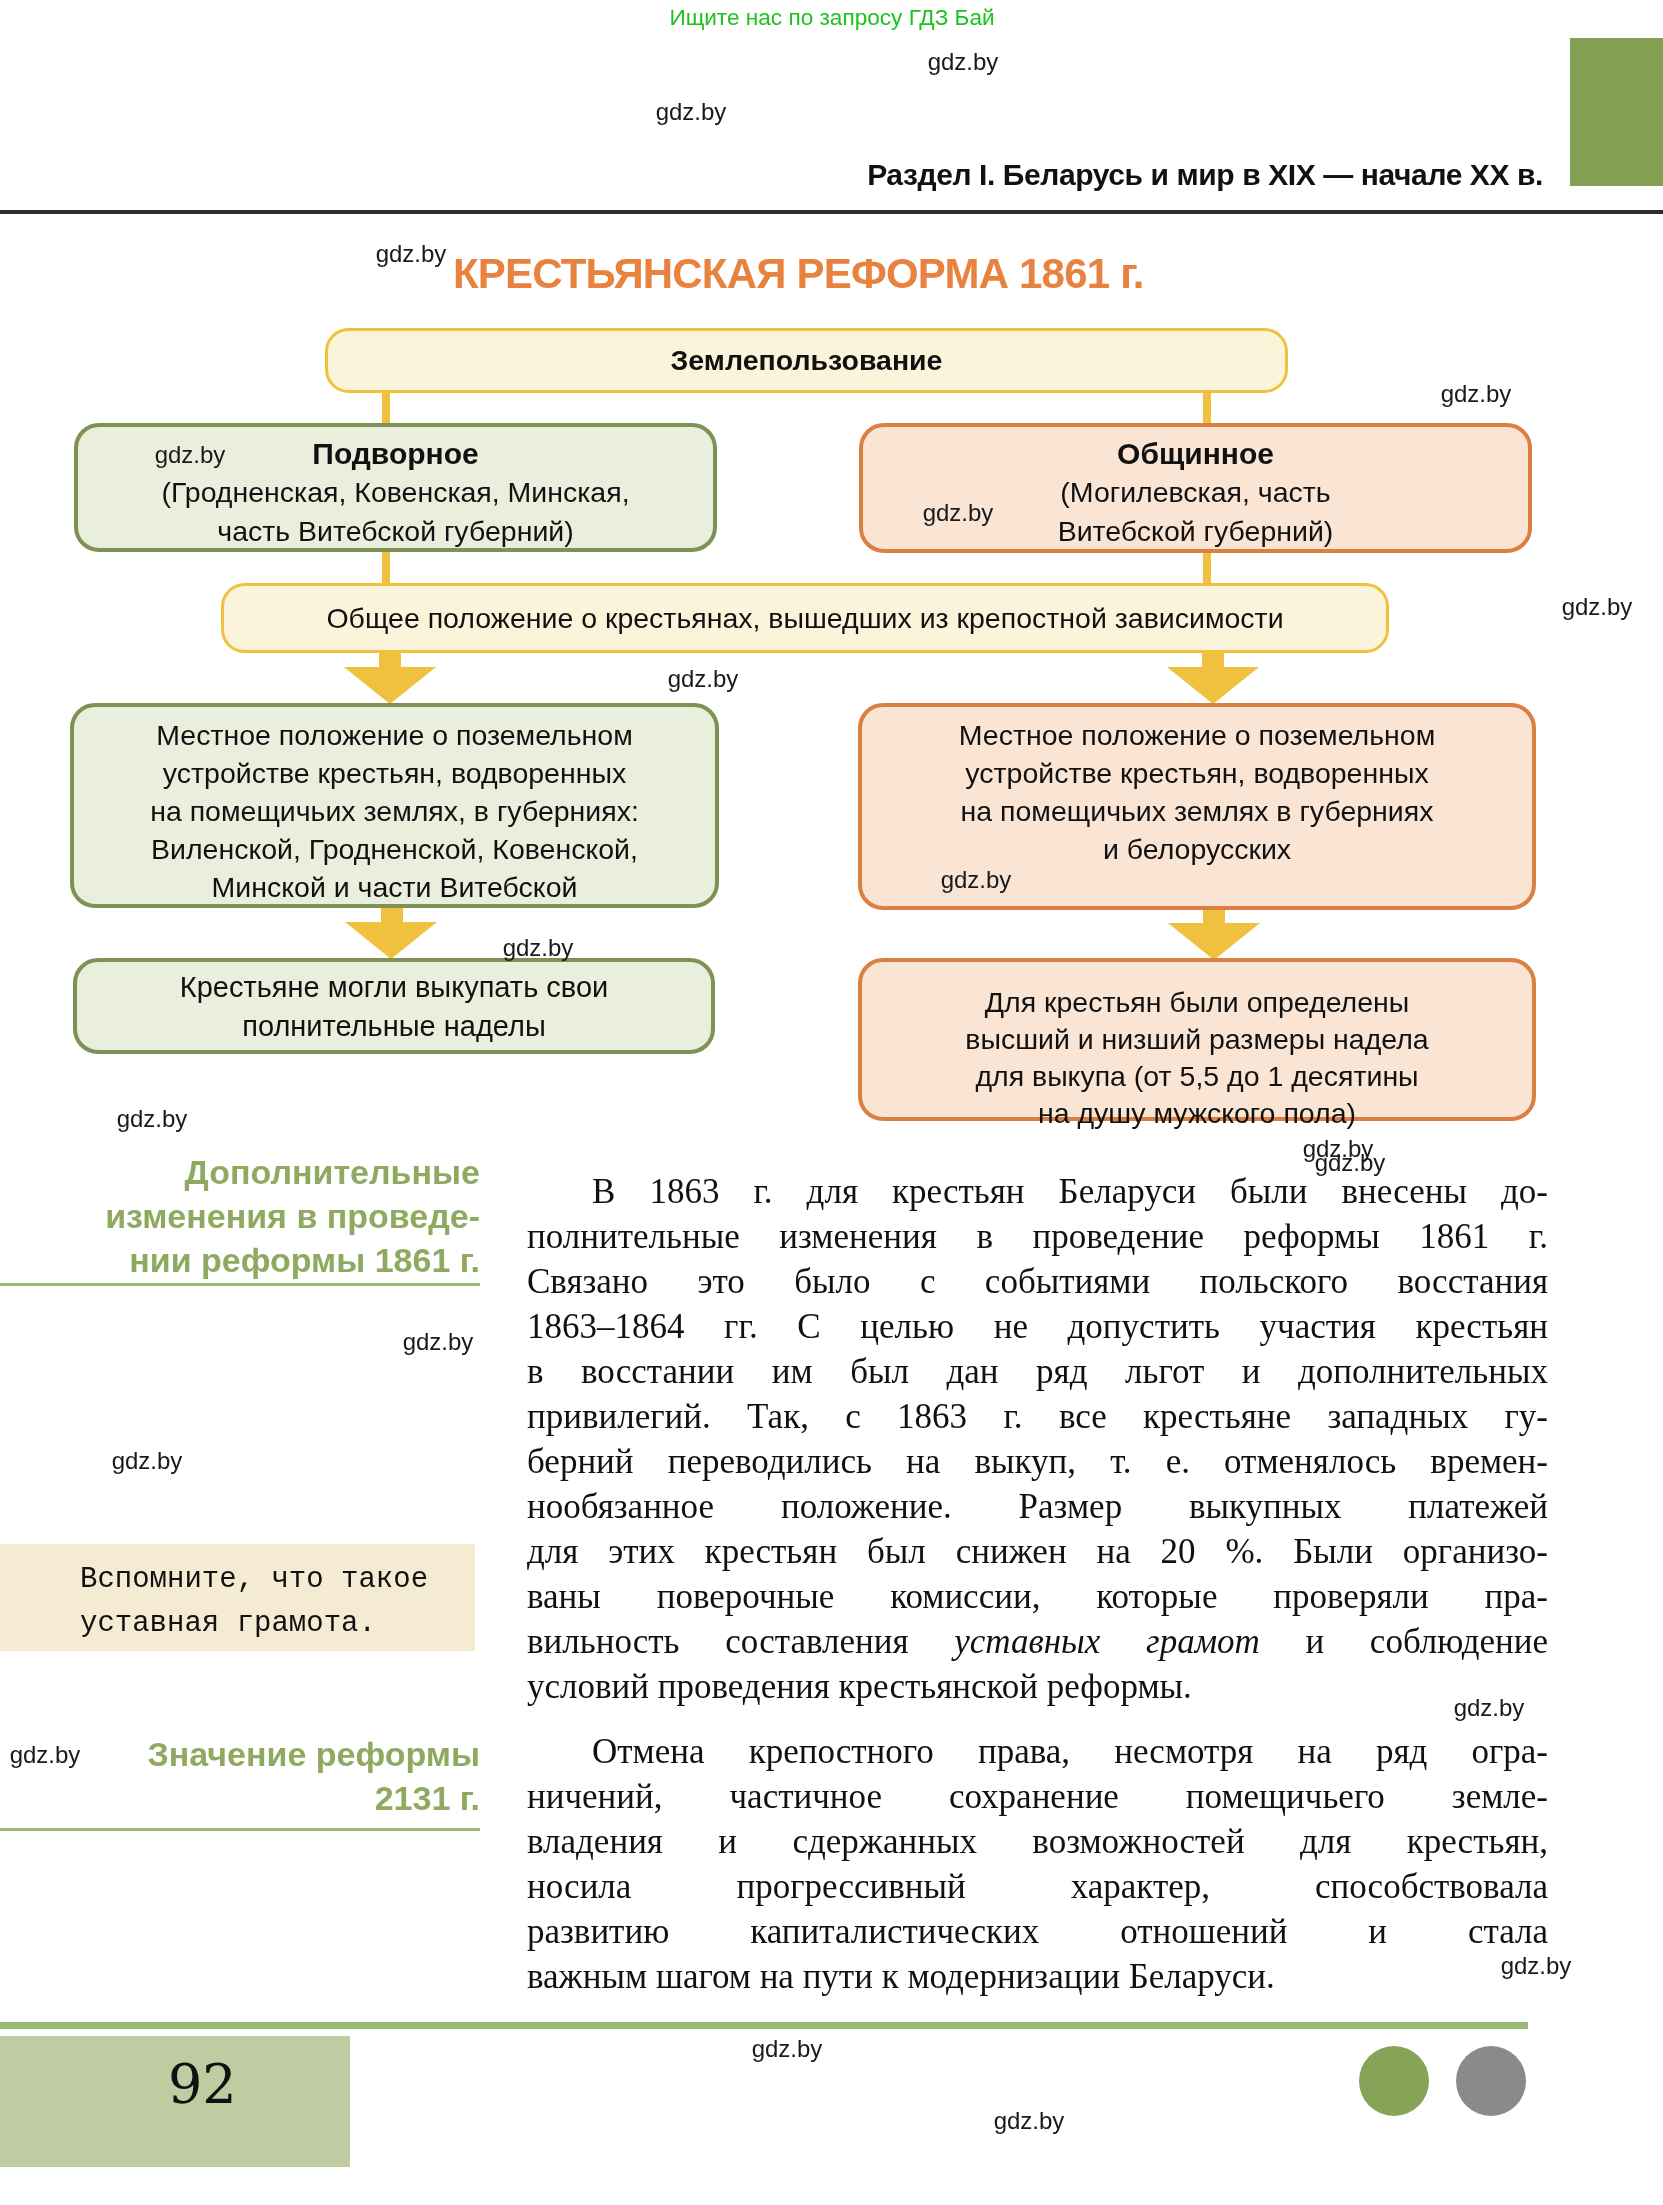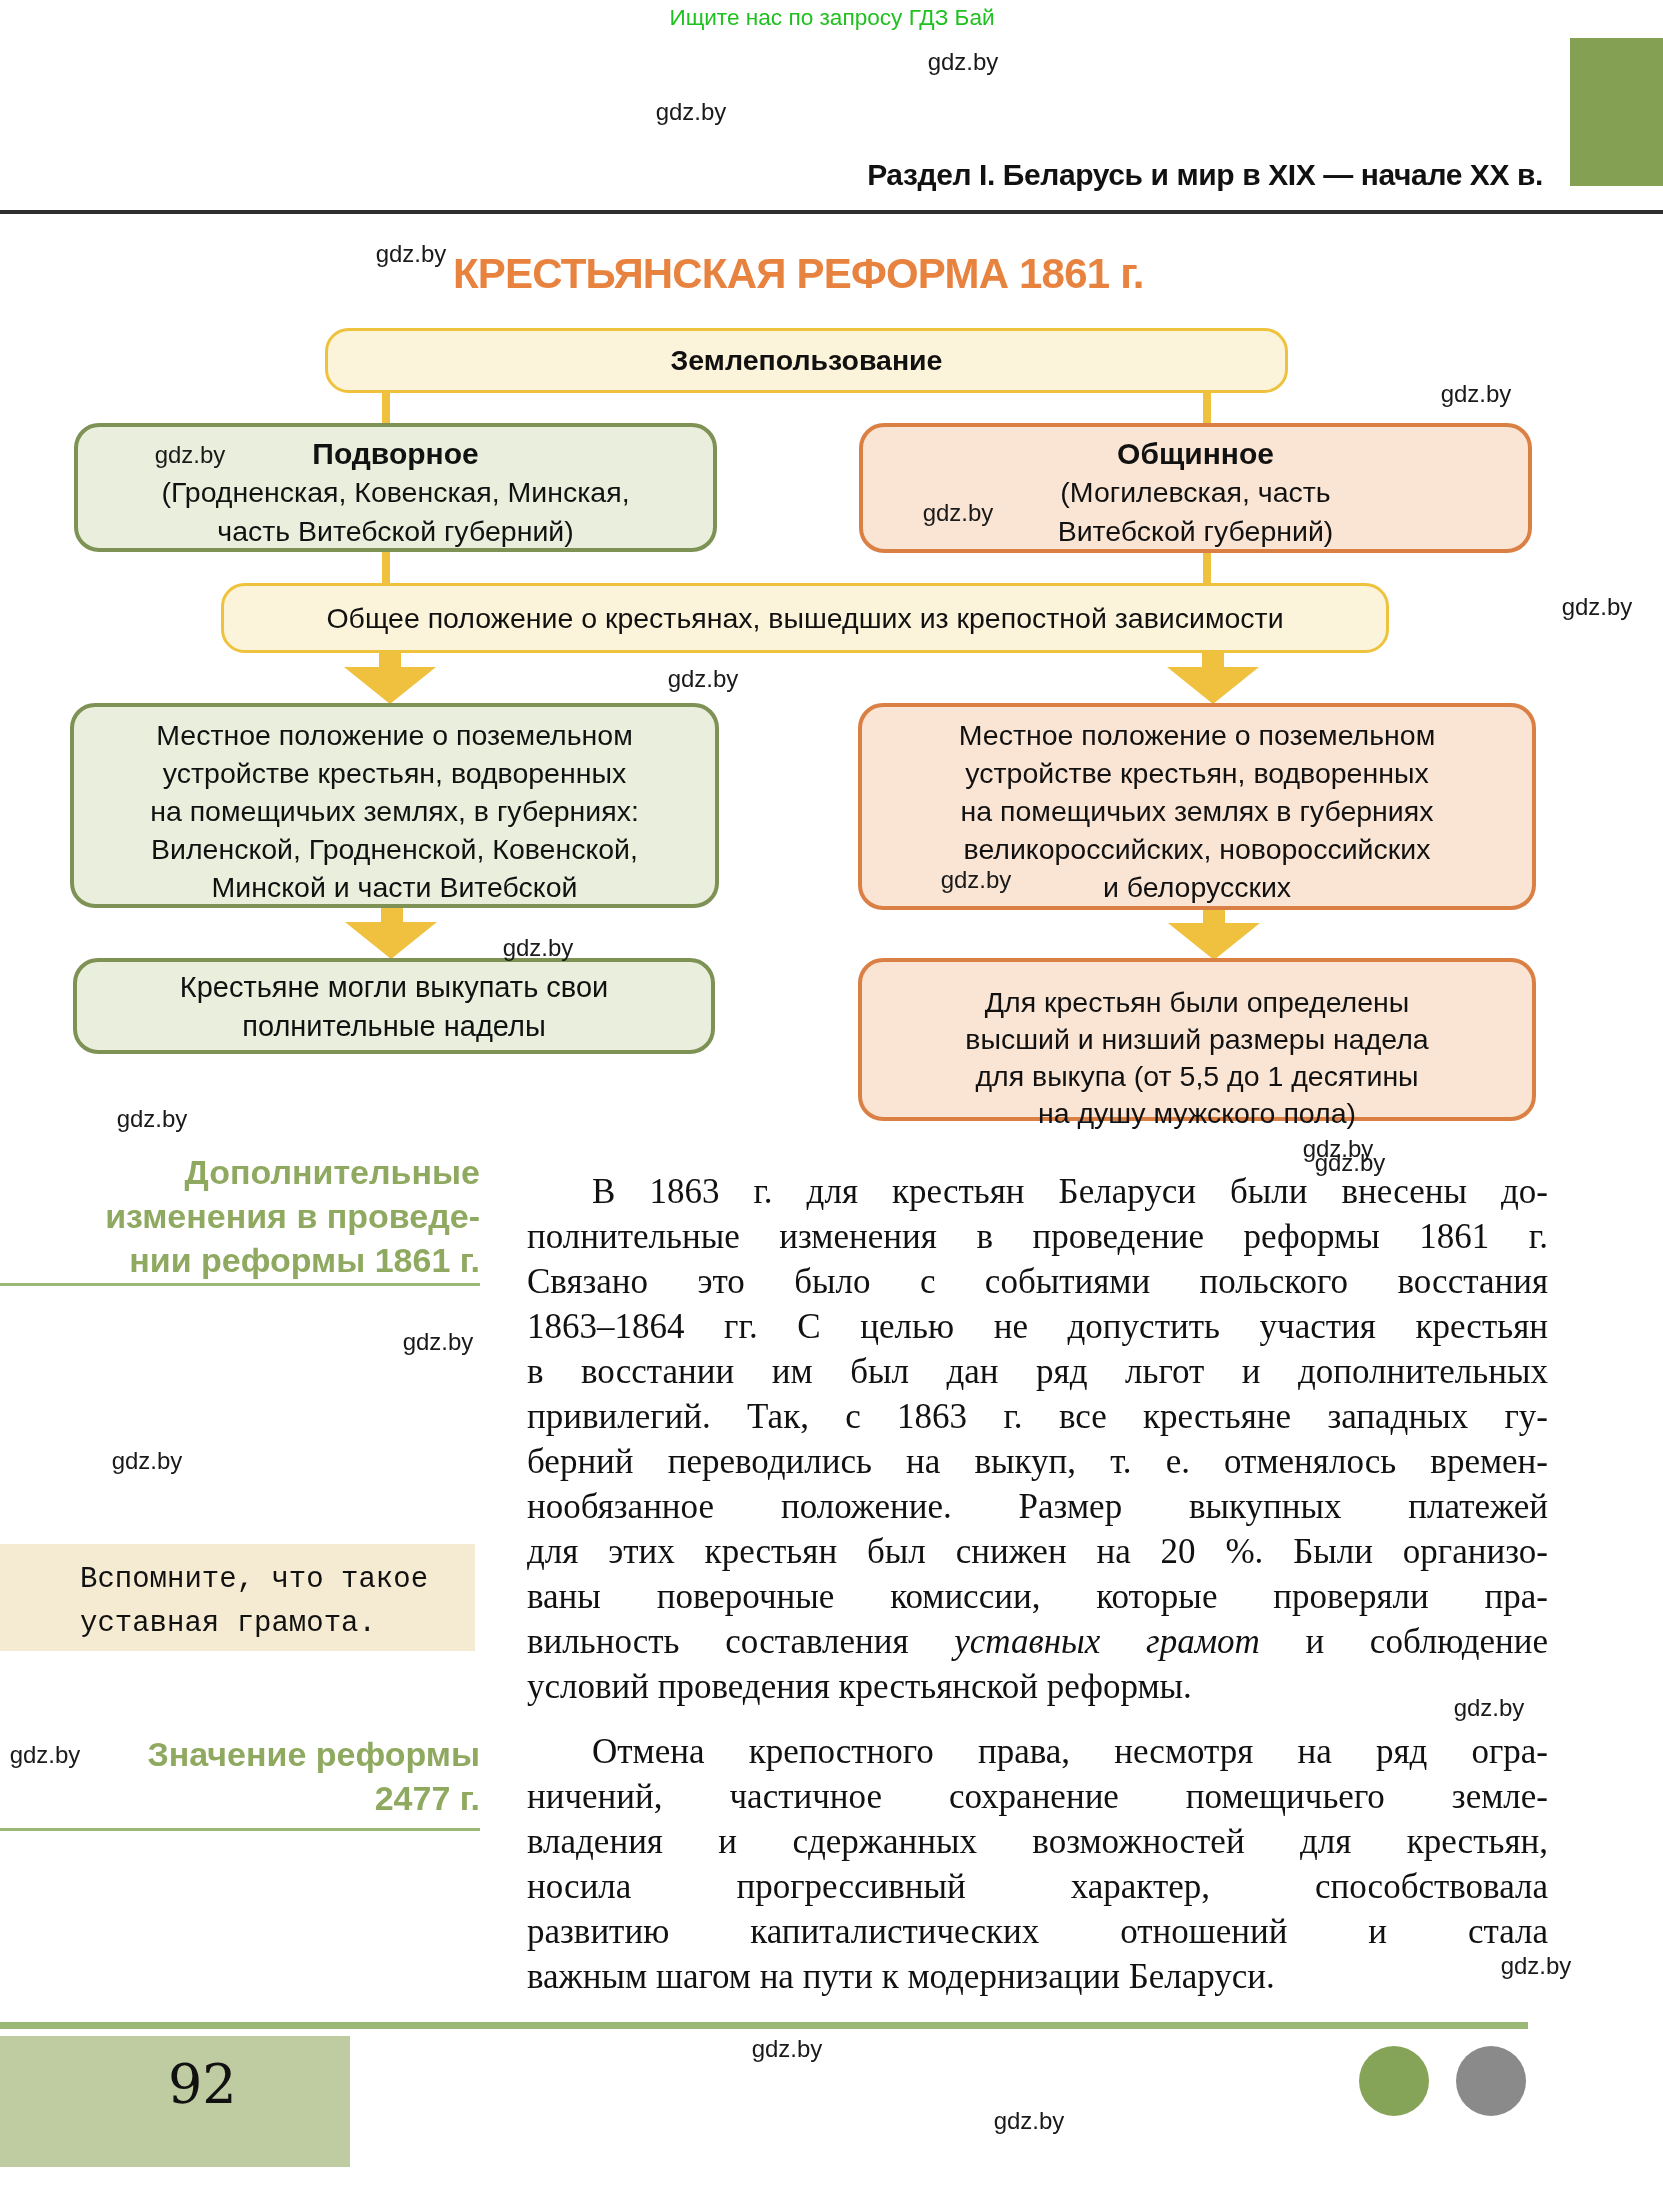--- a/index.html
+++ b/index.html
@@ -126,21 +126,20 @@
         <div class="ln">на помещичьих землях, в губерниях:</div>
         <div class="ln">Виленской, Гродненской, Ковенской,</div>
         <div class="ln">Минской и части Витебской</div>
       </div>
   </div>
   <div id="rbox2" class="box orange">
     <div>
         <div class="ln">Местное положение о поземельном</div>
         <div class="ln">устройстве крестьян, водворенных</div>
         <div class="ln">на помещичьих землях в губерниях</div>
-        <div class="ln">великороссийских, новороссийских</div>
         <div class="ln">и белорусских</div>
       </div>
   </div>
 
   <div id="lbox3" class="box green">
     <div>
         <div class="ln">Крестьяне могли выкупать свои</div>
         <div class="ln">полнительные наделы</div>
       </div>
   </div>
@@ -158,21 +157,21 @@
       <div class="ln">изменения в проведе-</div>
       <div class="ln">нии реформы 1861 г.</div>
     </div>
   <div id="siderule1" class="siderule"></div>
   <div id="recall-box" class="abs">
       <div class="ln">Вспомните, что такое</div>
       <div class="ln">уставная грамота.</div>
     </div>
   <div id="sidehead2" class="sidehead">
       <div class="ln">Значение реформы</div>
-      <div class="ln">2477 г.</div>
+      <div class="ln">2131 г.</div>
     </div>
   <div id="siderule2" class="siderule"></div>
 
   <div id="para1" class="ptext">
       <div class="jline indent">В 1863 г. для крестьян Беларуси были внесены до-</div>
       <div class="jline">полнительные изменения в проведение реформы 1861 г.</div>
       <div class="jline">Связано это было с событиями польского восстания</div>
       <div class="jline">1863–1864 гг. С целью не допустить участия крестьян</div>
       <div class="jline">в восстании им был дан ряд льгот и дополнительных</div>
       <div class="jline">привилегий. Так, с 1863 г. все крестьяне западных гу-</div>

